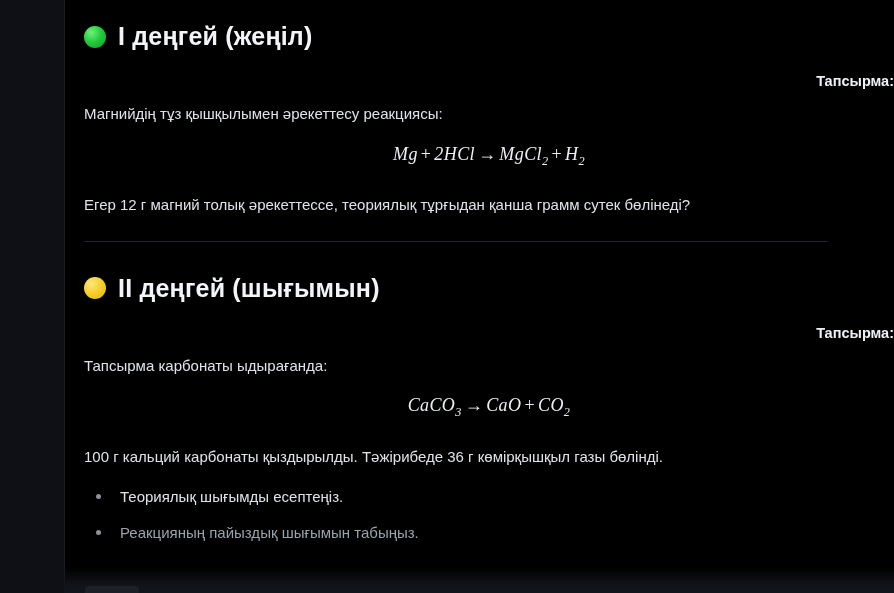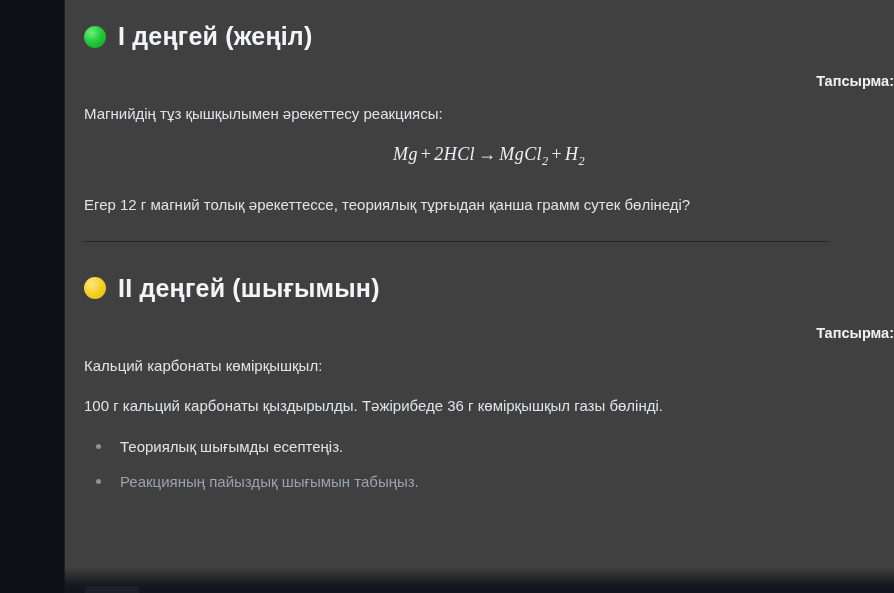--- a/index.html
+++ b/index.html
@@ -11,21 +11,21 @@
     height: 593px;
     background: #13151c;
     font-family: "Liberation Sans", sans-serif;
     color: #e8eaed;
     overflow: hidden;
   }
   .page {
     position: relative;
     width: 894px;
     height: 593px;
-    background: #404040;
+    background: #000000;
     box-sizing: border-box;
   }
   .left-rail {
     position: absolute;
     left: 0;
     top: 0;
     width: 64px;
     height: 593px;
     background: #0e1015;
   }
@@ -177,21 +177,24 @@
     </div>
 
     <div class="divider"></div>
 
     <div class="section">
       <div class="section-title">
         <span class="dot yellow"></span>
         <span>II деңгей (шығымын)</span>
       </div>
       <p class="label-bold">Тапсырма:</p>
-      <p class="para">Кальций карбонаты көмірқышқыл:</p>
+      <p class="para">Тапсырма карбонаты ыдырағанда:</p>
+      <div class="formula">
+        <span>CaCO</span><sub>3</sub><span class="op">→</span><span>CaO</span><span class="op">+</span><span>CO</span><sub>2</sub>
+      </div>
       <p class="para">100 г кальций карбонаты қыздырылды. Тәжірибеде 36 г көмірқышқыл газы бөлінді.</p>
       <ul class="bullets">
         <li>Теориялық шығымды есептеңіз.</li>
         <li class="dim">Реакцияның пайыздық шығымын табыңыз.</li>
       </ul>
     </div>
 
   </div>
 
   <div class="bottom-fade"></div>

